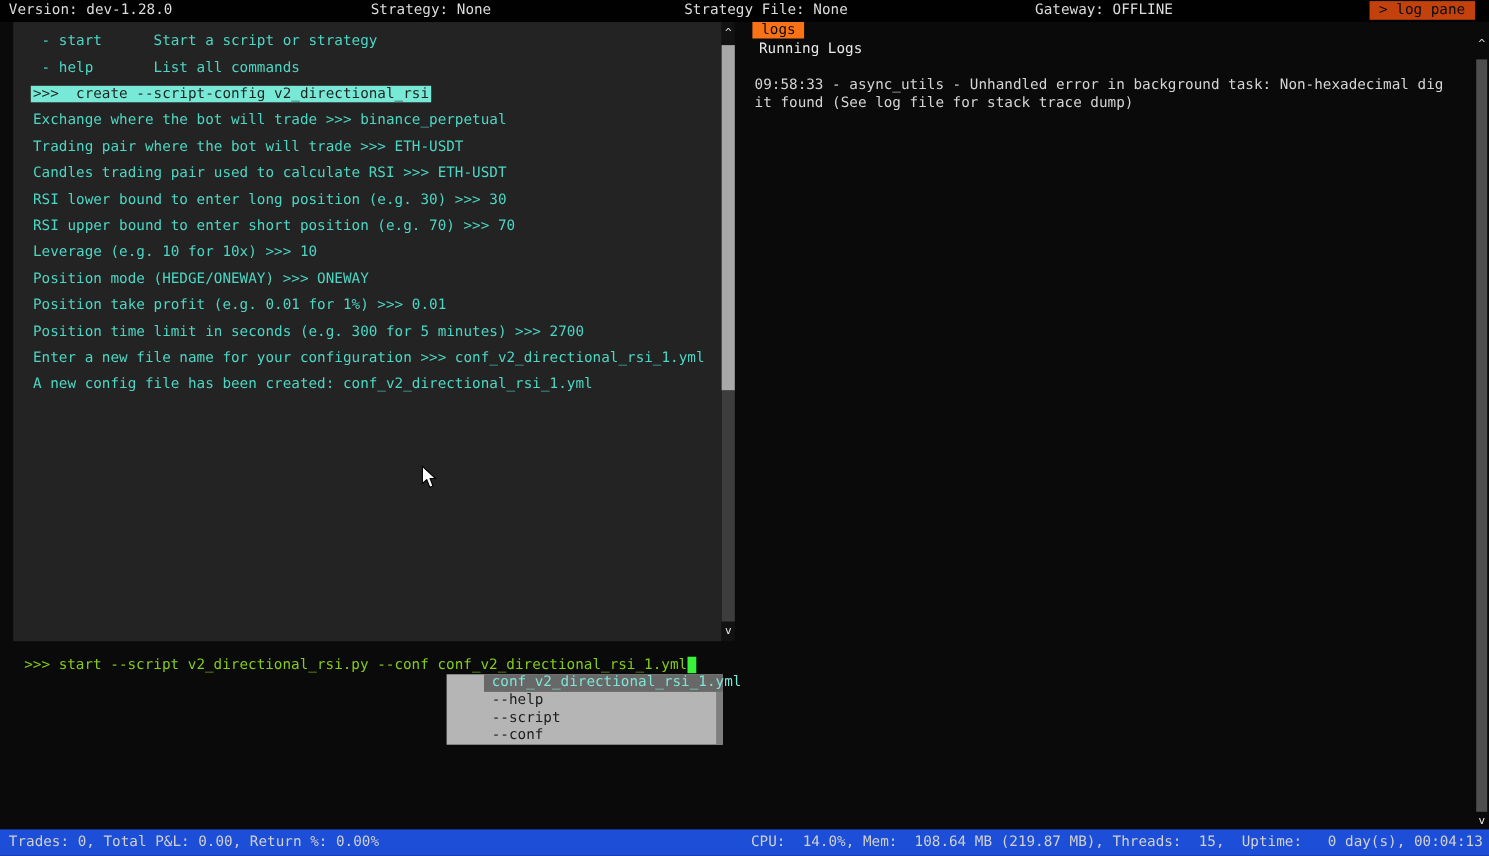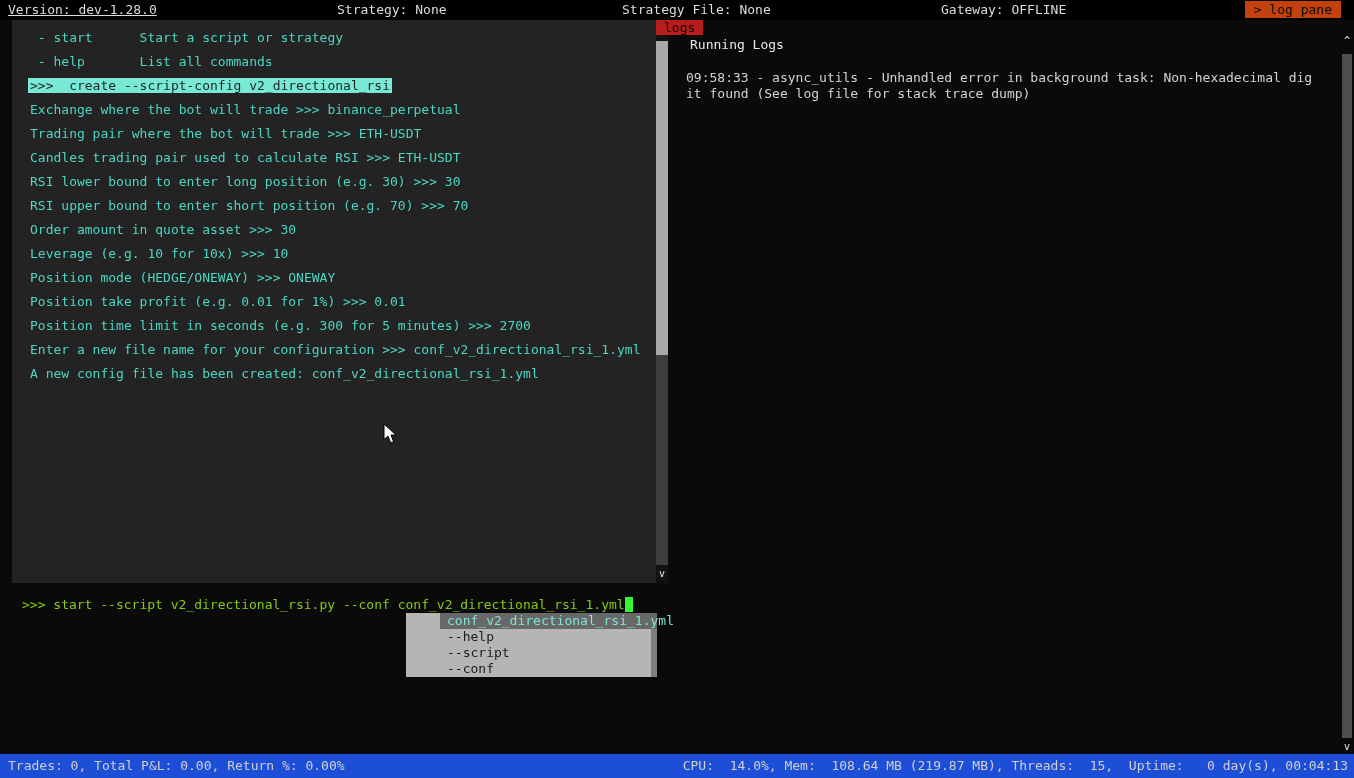--- a/index.html
+++ b/index.html
@@ -8,21 +8,21 @@
     width: 1354px; height: 778px;
     background: #0a0a0a;
     overflow: hidden;
     position: relative;
     font-family: "DejaVu Sans Mono", "Liberation Mono", monospace;
     font-size: 13px;
   }
   
   .topbar { position: absolute; left: 0; top: 0; width: 100%; height: 20px; background: #010101; color: #dcdcdc; }
   .topbar span { position: absolute; top: 0; line-height: 20px; white-space: pre; }
-  .pos-version { left: 8px; text-decoration: underline; }
+  .pos-version { left: 8px; }
   .pos-strategy { left: 337px; }
   .pos-file { left: 622px; }
   .pos-gateway { left: 941px; }
   .logpane-btn {
     position: absolute; top: 1px; right: 13px; height: 17px; line-height: 17px;
     background: #c2410c; color: #0a0a0a; border: none; padding: 0 9px;
     font-family: inherit; font-size: 13px; white-space: pre; cursor: pointer;
   }
   
   .pane {
@@ -42,21 +42,21 @@
   .lsb .track { position: absolute; top: 335px; left: 0; width: 100%; height: 210px; background: #3d3d3d; }
   
   .input-line { position: absolute; left: 22px; top: 597px; color: #84cc16; white-space: pre; line-height: 16px; }
   .cursor { display: inline-block; width: 8px; height: 15px; background: #38f438; vertical-align: text-bottom; }
   
   .menu { position: absolute; left: 406px; top: 613px; width: 251px; background: #b5b5b5; color: #1c1c1c; padding-left: 34px; }
   .menu .item { height: 16px; line-height: 16px; padding-left: 7px; white-space: pre; cursor: pointer; }
   .menu .selected { background: #686868; color: #7ee6d6; }
   .menu .mscroll { position: absolute; right: 0; top: 16px; width: 6px; height: 48px; background: #7f7f7f; }
   
-  .rtab { position: absolute; left: 656px; top: 20px; height: 15px; line-height: 15px; padding: 0 8px; background: #b91c1c; color: #0a0a0a; cursor: pointer; }
+  .rtab { position: absolute; left: 684px; top: 20px; height: 15px; line-height: 15px; padding: 0 8px; background: #f97316; color: #0a0a0a; cursor: pointer; }
   .rtitle { position: absolute; left: 690px; top: 37px; line-height: 16px; color: #e8e8e8; white-space: pre; }
   .rentry { position: absolute; left: 686px; top: 70px; width: 80ch; line-height: 16px; color: #d4d4d4; white-space: pre-wrap; word-break: break-all; }
   
   .rsb { position: absolute; left: 1342px; top: 30px; width: 10px; height: 726px; background: #0a0a0a; }
   .rsb .thumb { position: absolute; top: 24px; left: 0; width: 100%; height: 684px; background: #4e4e4e; }
   
   .bottombar { position: absolute; left: 0; top: 754px; width: 100%; height: 24px; background: #1d4ed8; color: #d0d0d0; line-height: 24px; }
   .bleft { position: absolute; left: 8px; white-space: pre; }
   .bright { position: absolute; right: 6px; white-space: pre; }
   
@@ -75,21 +75,20 @@
 
 <div class="pane">
   <pre> - start      Start a script or strategy</pre>
   <pre> - help       List all commands</pre>
   <pre class="hlwrap"><span class="hl">&gt;&gt;&gt;  create --script-config v2_directional_rsi</span></pre>
   <pre class="qa">Exchange where the bot will trade &gt;&gt;&gt; binance_perpetual</pre>
   <pre class="qa">Trading pair where the bot will trade &gt;&gt;&gt; ETH-USDT</pre>
   <pre class="qa">Candles trading pair used to calculate RSI &gt;&gt;&gt; ETH-USDT</pre>
   <pre class="qa">RSI lower bound to enter long position (e.g. 30) &gt;&gt;&gt; 30</pre>
   <pre class="qa">RSI upper bound to enter short position (e.g. 70) &gt;&gt;&gt; 70</pre>
-  <pre class="qa">Order amount in quote asset &gt;&gt;&gt; 30</pre>
   <pre class="qa">Leverage (e.g. 10 for 10x) &gt;&gt;&gt; 10</pre>
   <pre class="qa">Position mode (HEDGE/ONEWAY) &gt;&gt;&gt; ONEWAY</pre>
   <pre class="qa">Position take profit (e.g. 0.01 for 1%) &gt;&gt;&gt; 0.01</pre>
   <pre class="qa">Position time limit in seconds (e.g. 300 for 5 minutes) &gt;&gt;&gt; 2700</pre>
   <pre class="qa">Enter a new file name for your configuration &gt;&gt;&gt; conf_v2_directional_rsi_1.yml</pre>
   <pre>A new config file has been created: conf_v2_directional_rsi_1.yml</pre>
 </div>
 
 <div class="lsb">
   <div class="sb-arrow arrow-up">^</div>

